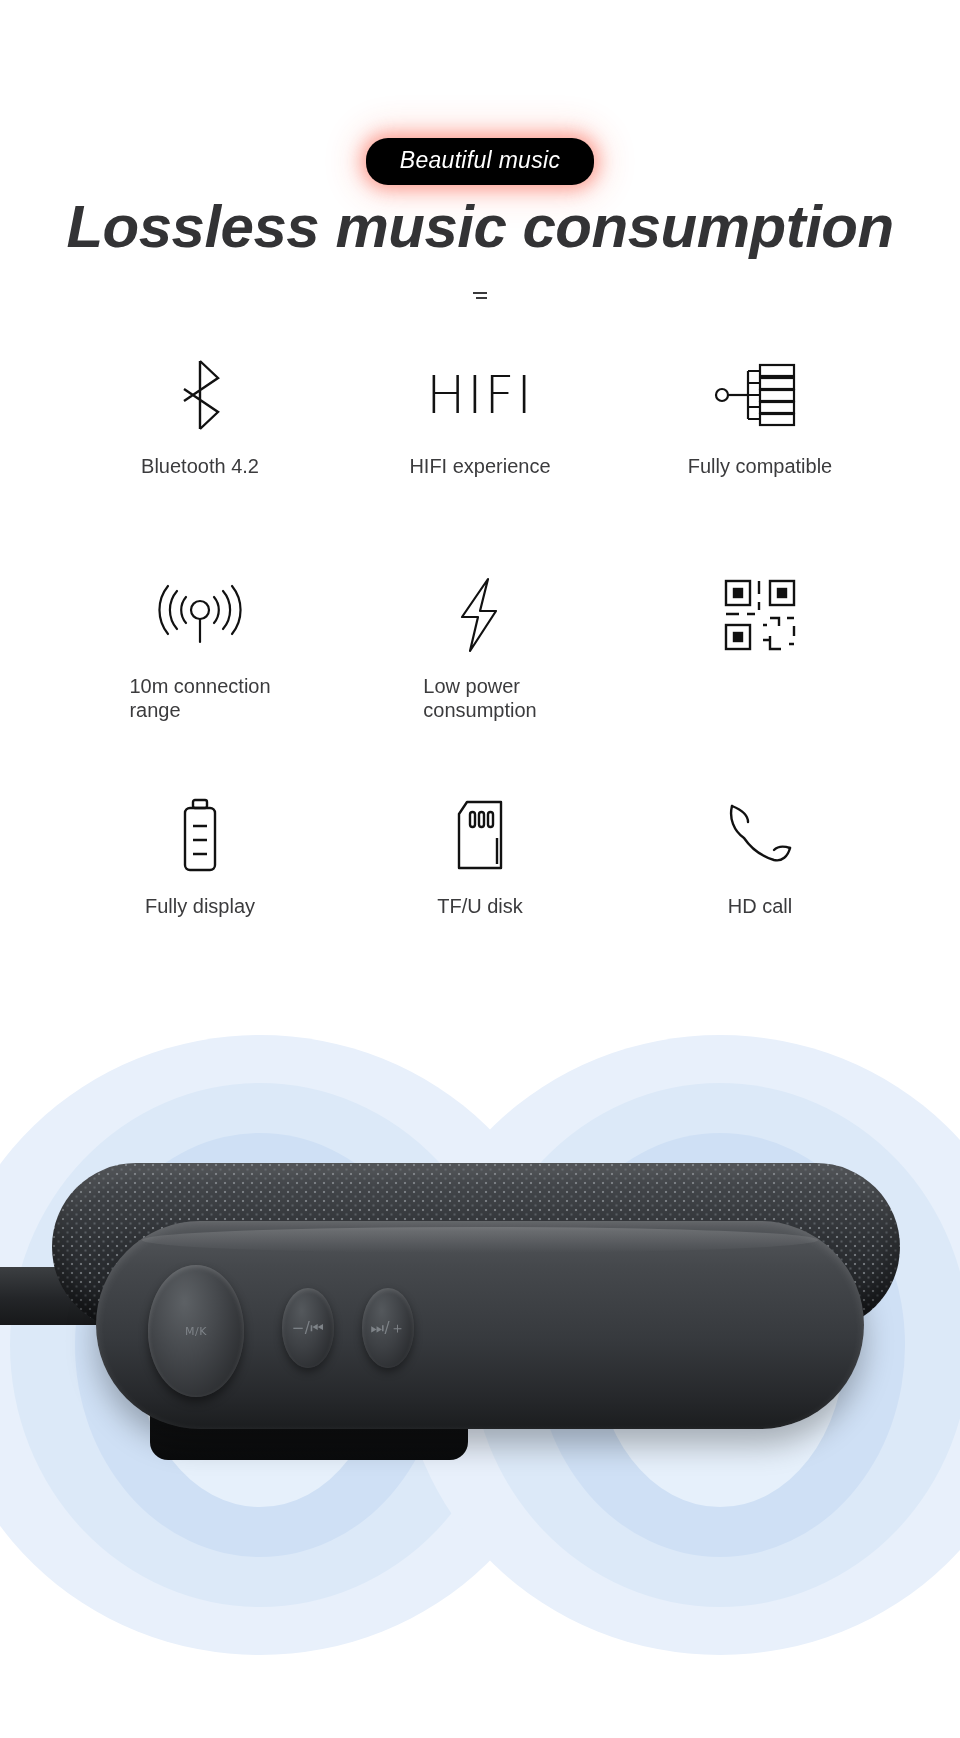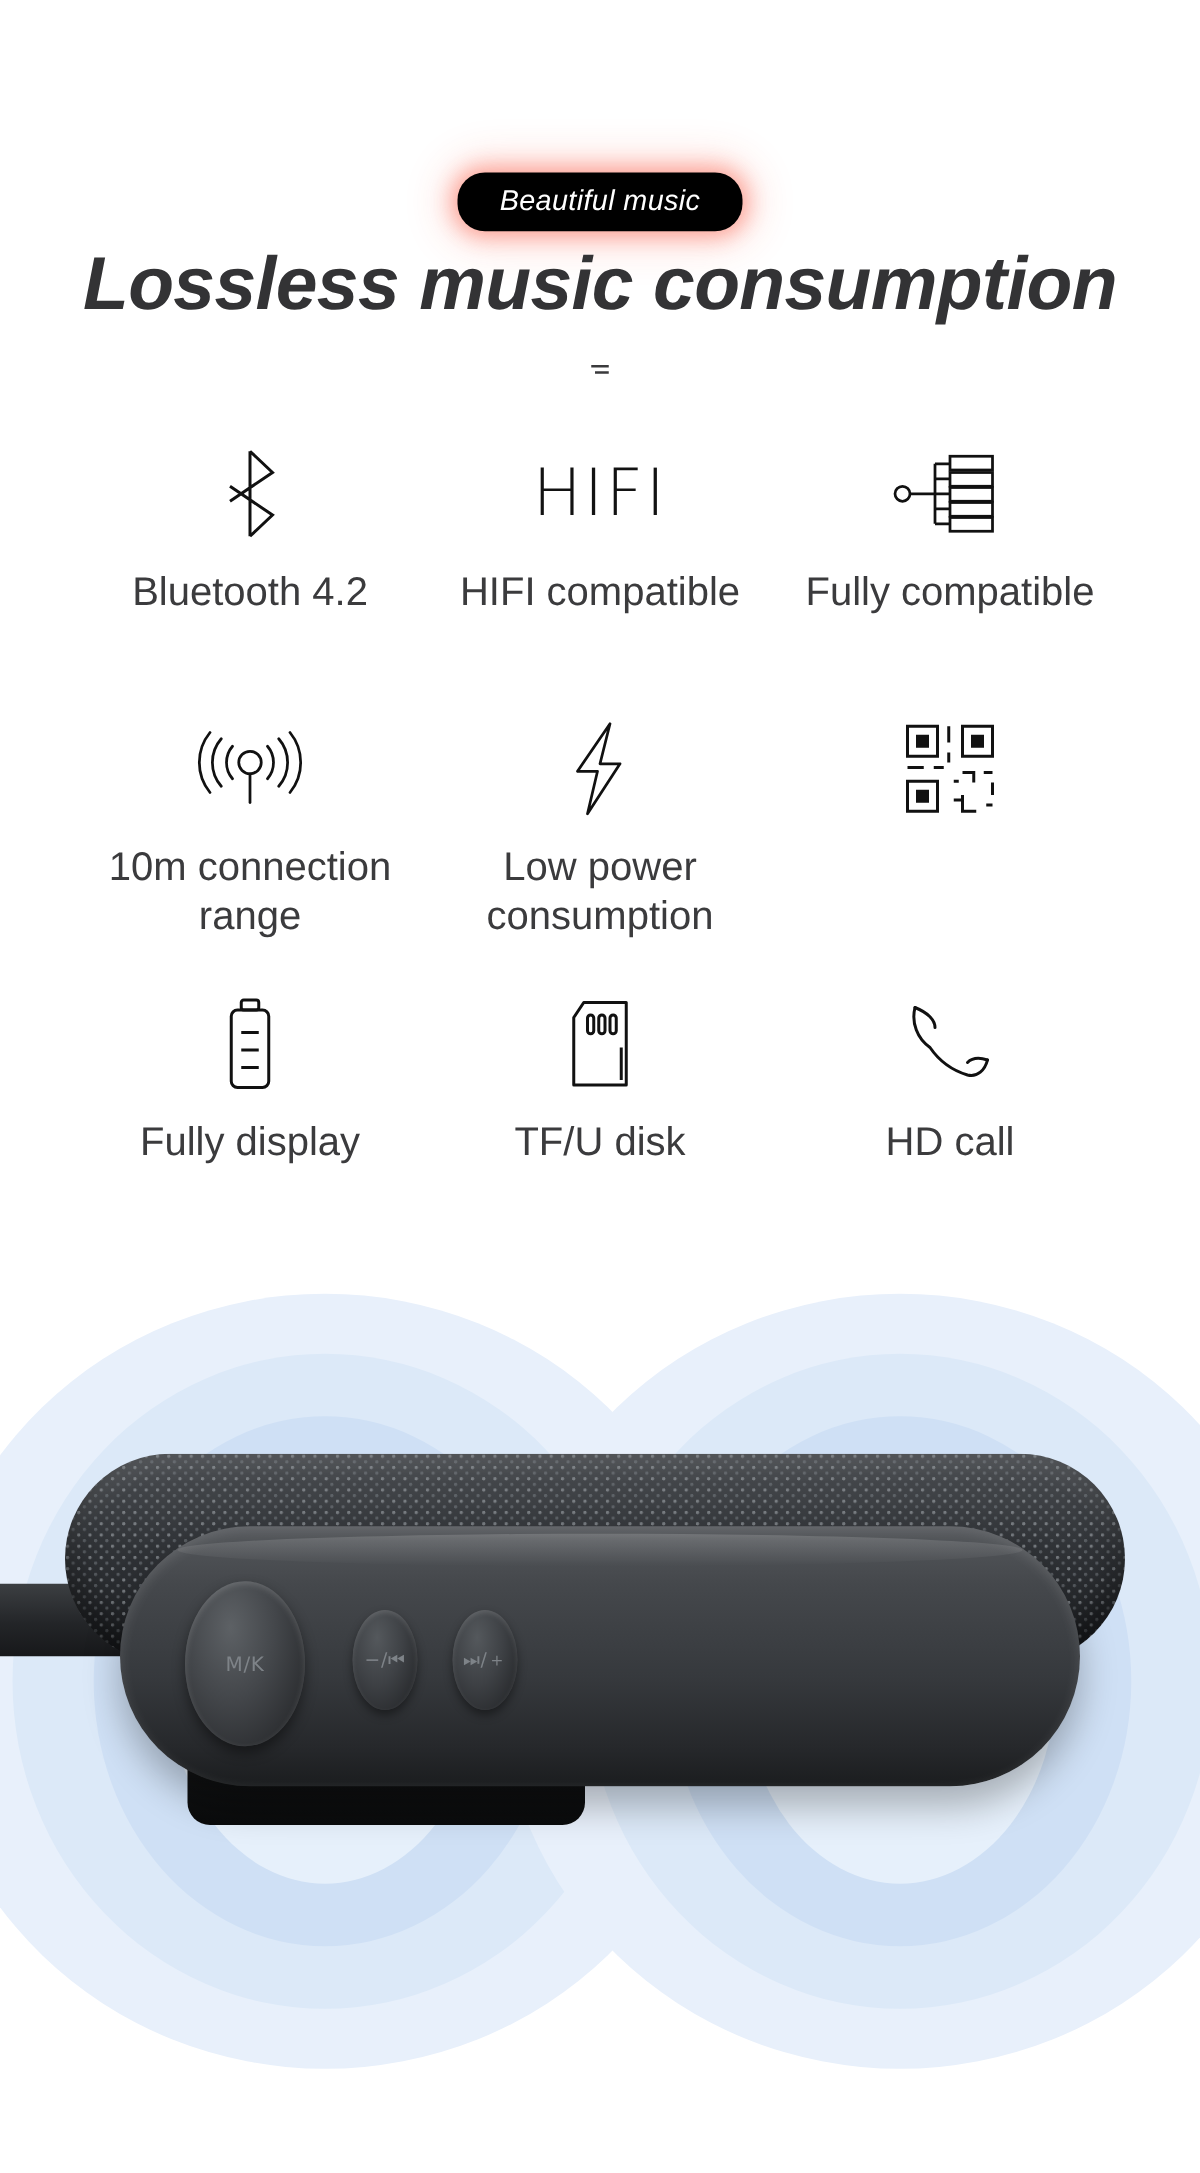--- a/index.html
+++ b/index.html
@@ -50,23 +50,22 @@
     grid-template-columns: repeat(3, 1fr);
     grid-auto-rows: 220px;
   }
   .feature { display: flex; flex-direction: column; align-items: center; }
   .feature .ico {
     height: 86px;
     display: flex; align-items: center; justify-content: center;
   }
   .feature .cap {
     margin-top: 16px;
-    font-size: 32px;
+    font-size: 20px;
     color: #3b3b3d;
-    text-align: center;
     line-height: 1.22;
     max-width: 250px;
     white-space: pre-line;
   }
   .hifi-text {
     font-size: 52px;
     letter-spacing: 2px;
     color: #121212;
     font-weight: 300;
     font-family: "DejaVu Sans", sans-serif;
@@ -136,21 +135,21 @@
     background: radial-gradient(ellipse at 38% 28%, #54585c 0%, #3e4145 45%, #2a2c2f 80%, #1e2022 100%);
     box-shadow: 0 4px 8px rgba(0,0,0,.42), inset 0 2px 4px rgba(255,255,255,.15);
     display: flex; align-items: center; justify-content: center;
   }
   .btn-prev { left: 282px; }
   .btn-next { left: 362px; }
   .btn-glyph {
     font-size: 15px; color: #7e8388; letter-spacing: .5px;
     font-family: "DejaVu Sans", sans-serif;
   }
-  .btn-glyph.big { font-size: 16px; }
+  .btn-glyph.big { font-size: 11px; }
 </style>
 </head>
 <body>
 
 <div class="page">
 
   <div class="badge-wrap">
     <span class="badge">Beautiful music</span>
   </div>
 
@@ -171,21 +170,21 @@
           <path d="M26 6 v68 M26 6 L44 23 L10 46 M26 74 L44 57 L10 34"></path>
         </svg>
       </div>
       <div class="cap">Bluetooth 4.2</div>
     </div>
 
     <div class="feature">
       <div class="ico">
         <span class="hifi-text">HIFI</span>
       </div>
-      <div class="cap">HIFI compatible</div>
+      <div class="cap">HIFI experience</div>
     </div>
 
     <div class="feature">
       <div class="ico">
         <svg width="92" height="68" viewBox="0 0 92 68" fill="none" stroke="#111" stroke-width="2.2">
           <circle cx="8" cy="34" r="6"></circle>
           <path d="M14 34 H34"></path>
           <path d="M34 10 V58"></path>
           <path d="M34 10 H46 M34 22 H46 M34 34 H46 M34 46 H46 M34 58 H46"></path>
           <rect x="46" y="4" width="34" height="11"></rect>

